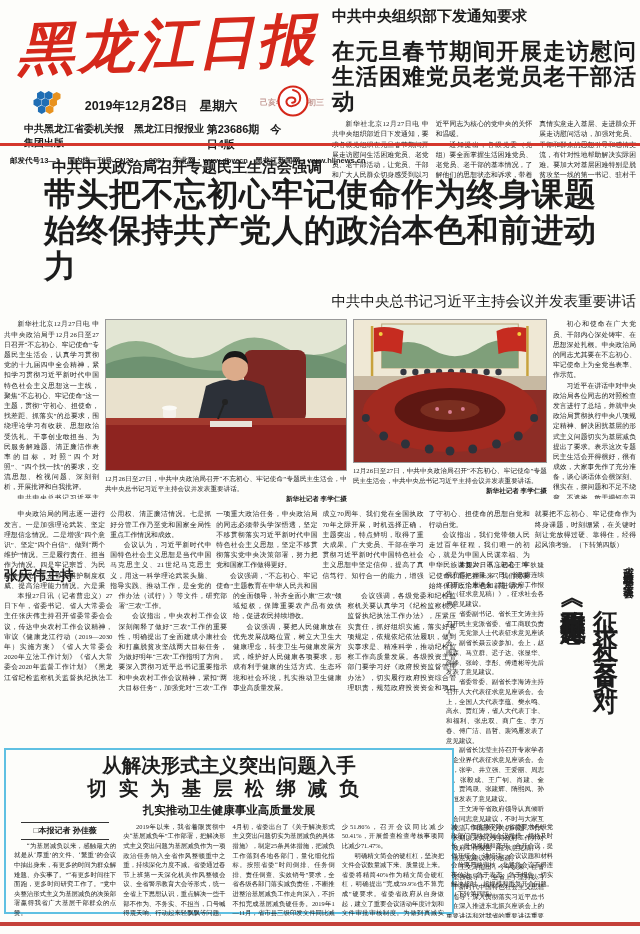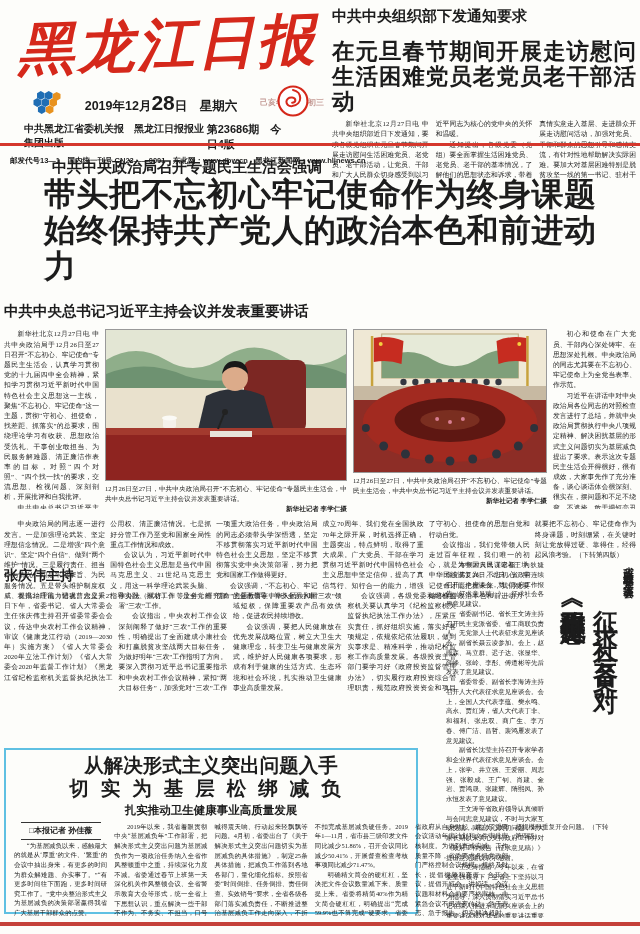--- a/index.html
+++ b/index.html
@@ -39,21 +39,21 @@
   .top-kicker { font-size: 15px; margin-bottom: 14px; font-family: Liberation Serif, serif; }
   .top-h { font-family: "Liberation Sans", sans-serif; font-weight: 900; font-size: 22.5px;
            line-height: 1.1; text-align: justify; text-align-last: justify; }
   .top-body { margin-top: 5px; height: 66px; column-count: 3; column-gap: 7px; }
 
   
   .lead { left: 4px; top: 158px; width: 632px; height: 402px; }
   .lead-kicker { font-size: 15px; padding-left: 4px; margin-left: 44px; }
   .lead-h { font-family: "Liberation Sans", sans-serif; font-weight: 900; font-size: 32px;
             line-height: 1.12; text-align: justify; text-align-last: justify; padding: 0 40px; }
-  .lead-sub { text-align: left; font-weight: 700; font-size: 14.5px; margin-top: 18px;
+  .lead-sub { text-align: right; font-weight: 400; font-size: 14.5px; margin-top: 8px;
               font-family: "Liberation Sans", sans-serif; }
   .lead-row { display: flex; gap: 6px; margin-top: 8px; height: 184px; }
   .lead-col-l { width: 96px; height: 180px; }
   .lead-ph1 { width: 242px; }
   .lead-ph2 { width: 194px; }
   .lead-col-r { width: 84px; height: 180px; }
   .photo-frame { border: 1px solid #999; line-height: 0; }
   .cap { font-size: 6.6px; line-height: 1.5; margin-top: 3px; text-align: justify; }
   .cap .credit { display: block; text-align: right; font-weight: 700; }
   .lead-bottom { margin-top: 6px; height: 94px; column-count: 6; column-gap: 5px; }
@@ -73,21 +73,21 @@
   .consult-kicker { position: absolute; right: 0; top: 2px; height: 160px;
                     writing-mode: vertical-rl; font-family: "Liberation Sans", sans-serif;
                     font-weight: 700; font-size: 10.5px; letter-spacing: 2px; }
   .consult-title { position: absolute; right: 14px; top: 34px; height: 330px;
                    writing-mode: vertical-rl; font-family: "Liberation Sans", sans-serif;
                    font-weight: 900; font-size: 25px; line-height: 1.3; }
   .consult-title .t1 { letter-spacing: 13px; }
   .consult-title .t2 { letter-spacing: 1px; }
 
   
-  .burden { left: 4px; top: 748px; width: 414px; height: 166px; border: 2px solid #5fc0e2;
+  .burden { left: 4px; top: 748px; width: 450px; height: 166px; border: 2px solid #5fc0e2;
             background: #fdfdfa; padding: 4px 8px; }
   .burden-h { font-family: "Liberation Sans", sans-serif; font-weight: 900; font-size: 19.5px;
               text-align: center; line-height: 1.2; white-space: nowrap; }
   .burden-h2 { letter-spacing: 12px; }
   .burden-sub { text-align: center; font-weight: 700; font-size: 11.5px; margin: 2px 0 4px;
                 font-family: "Liberation Sans", sans-serif; }
   .burden-body { height: 102px; column-count: 4; column-gap: 7px; font-size: 6.4px; line-height: 1.5; }
   .byline { width: 86%; margin: 0 auto 1px; border-top: 1px solid #333; border-bottom: 1px solid #333;
             text-align: center; font-size: 8px; font-weight: 700; padding: 2px 0;
             break-inside: avoid; font-family: "Liberation Sans", sans-serif; }

